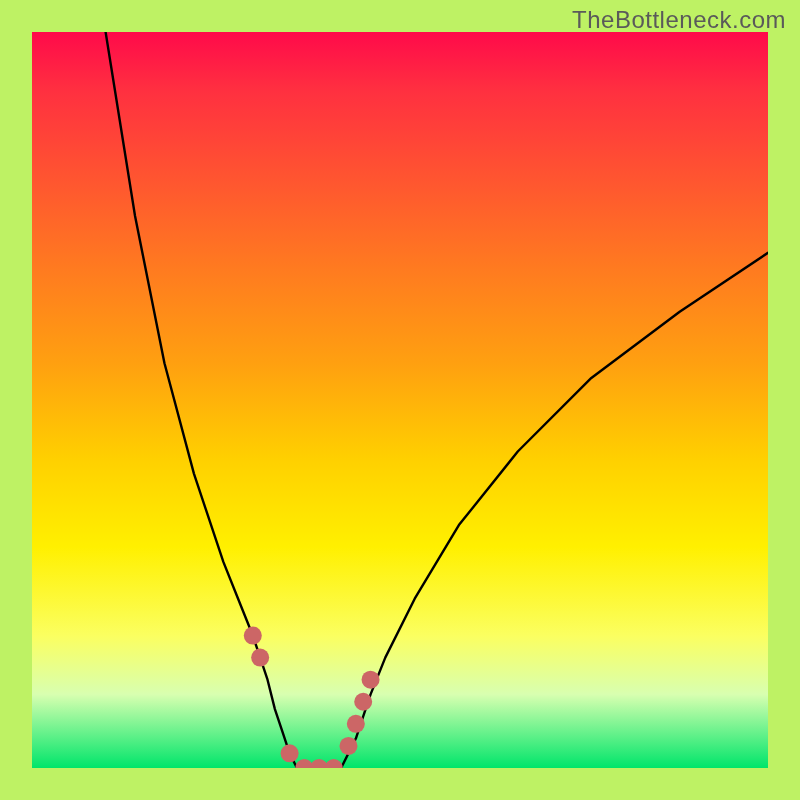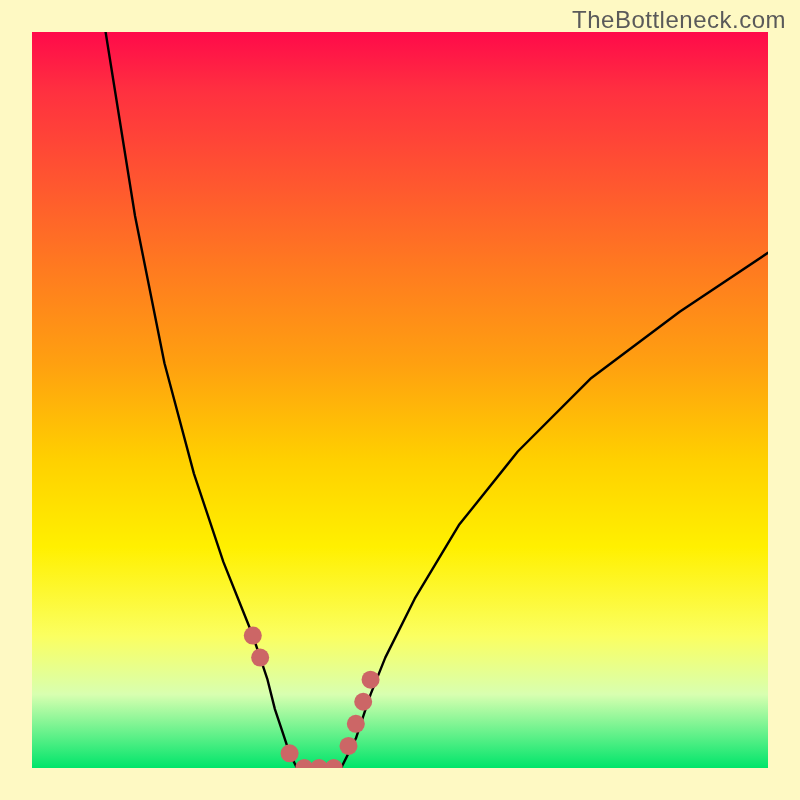--- a/index.html
+++ b/index.html
@@ -1,21 +1,21 @@
 <!DOCTYPE html>
 <html><head>
 <meta charset="utf-8">
 <style>
   * { margin: 0; padding: 0; box-sizing: border-box; }
   html, body { width: 800px; height: 800px; overflow: hidden; background: #000; }
   .stage {
     position: relative;
     width: 800px;
     height: 800px;
-    background: #fef9c3;
+    background: #bef264;
   }
   .plot-area {
     position: absolute;
     left: 32px;
     top: 32px;
     width: 736px;
     height: 736px;
     background: linear-gradient(to bottom,
       #ff0a4a 0%,
       #ff3040 8%,

